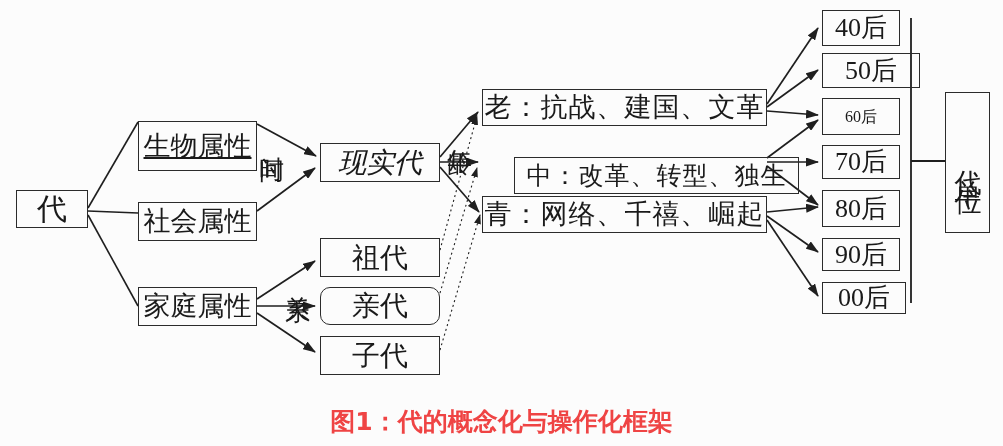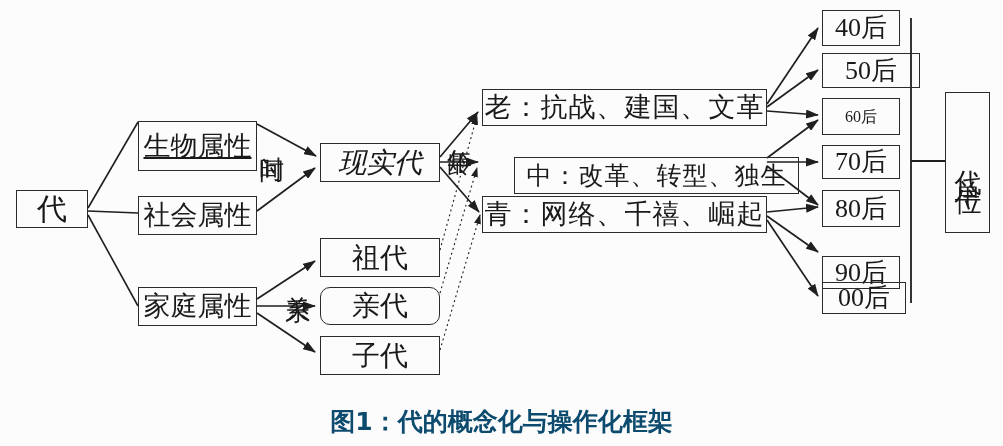--- a/index.html
+++ b/index.html
@@ -48,21 +48,21 @@
   }
   .caption {
     position: absolute;
     left: 0;
     top: 405px;
     width: 1003px;
     text-align: center;
     font-family: "DejaVu Sans", "Liberation Sans", sans-serif;
     font-weight: 700;
     font-size: 25px;
-    color: #0c4a6e;
+    color: #ef4444;
   }
 </style>
 </head>
 <body>
 
 <div id="stage">
 
   <svg id="connectors" viewBox="0 0 1003 446" xmlns="http://www.w3.org/2000/svg">
     <defs>
       <marker id="arrow" markerWidth="13" markerHeight="9" refX="12" refY="4.5" orient="auto" markerUnits="userSpaceOnUse">
@@ -116,21 +116,21 @@
 
     <g stroke="#1f1f1f" stroke-width="1.8">
       <line x1="911" y1="18" x2="911" y2="303"></line>
       <line x1="911" y1="161" x2="945" y2="161"></line>
     </g>
   </svg>
 
   <div class="box" style="left:16px;top:190px;width:72px;height:38px;font-size:30px;">代</div>
 
   <div class="box" style="left:138px;top:121px;width:119px;height:50px;font-size:27px;text-decoration:underline;">生物属性</div>
-  <div class="box" style="left:138px;top:196px;width:119px;height:39px;font-size:27px;">社会属性</div>
+  <div class="box" style="left:138px;top:202px;width:119px;height:39px;font-size:27px;">社会属性</div>
   <div class="box" style="left:138px;top:287px;width:119px;height:39px;font-size:27px;">家庭属性</div>
 
   <div class="vlabel" style="left:259px;top:136px;font-size:25px;">时间</div>
   <div class="vlabel" style="left:447px;top:129px;font-size:25px;">年龄</div>
   <div class="vlabel" style="left:285px;top:276px;font-size:25px;">关系</div>
 
   <div class="box" style="left:320px;top:143px;width:120px;height:39px;font-size:28px;font-style:italic;">现实代</div>
 
   <div class="box" style="left:320px;top:238px;width:120px;height:39px;font-size:28px;text-align:center;">祖代</div>
   <div class="box" style="left:320px;top:287px;width:120px;height:38px;font-size:28px;border-radius:10px;">亲代</div>
@@ -138,20 +138,20 @@
 
   <div class="box" style="left:320px;top:336px;width:120px;height:39px;font-size:28px;">子代</div>
   <div class="box" style="left:482px;top:157px;width:285px;height:37px;font-size:25px;letter-spacing:1px;margin-left:32px;">中：改革、转型、独生</div>
   <div class="box" style="left:482px;top:196px;width:285px;height:37px;font-size:27px;letter-spacing:1px;">青：网络、千禧、崛起</div>
 
   <div class="box" style="left:822px;top:10px;width:78px;height:36px;font-size:26px;">40后</div>
   <div class="box" style="left:822px;top:53px;width:98px;height:35px;font-size:26px;">50后</div>
   <div class="box" style="left:822px;top:98px;width:78px;height:37px;font-size:16px;">60后</div>
   <div class="box" style="left:822px;top:145px;width:78px;height:34px;font-size:26px;">70后</div>
   <div class="box" style="left:822px;top:190px;width:78px;height:37px;font-size:26px;">80后</div>
-  <div class="box" style="left:822px;top:238px;width:78px;height:33px;font-size:26px;margin-top:18px;">90后</div>
+  <div class="box" style="left:822px;top:238px;width:78px;height:33px;font-size:26px;">90后</div>
   <div class="box" style="left:822px;top:282px;width:84px;height:32px;font-size:26px;">00后</div>
 
   <div class="box vbox" style="left:945px;top:92px;width:45px;height:141px;font-size:27px;">代单位</div>
 
   <div class="caption">图1：代的概念化与操作化框架</div>
 
 </div>
 
 </body></html>

